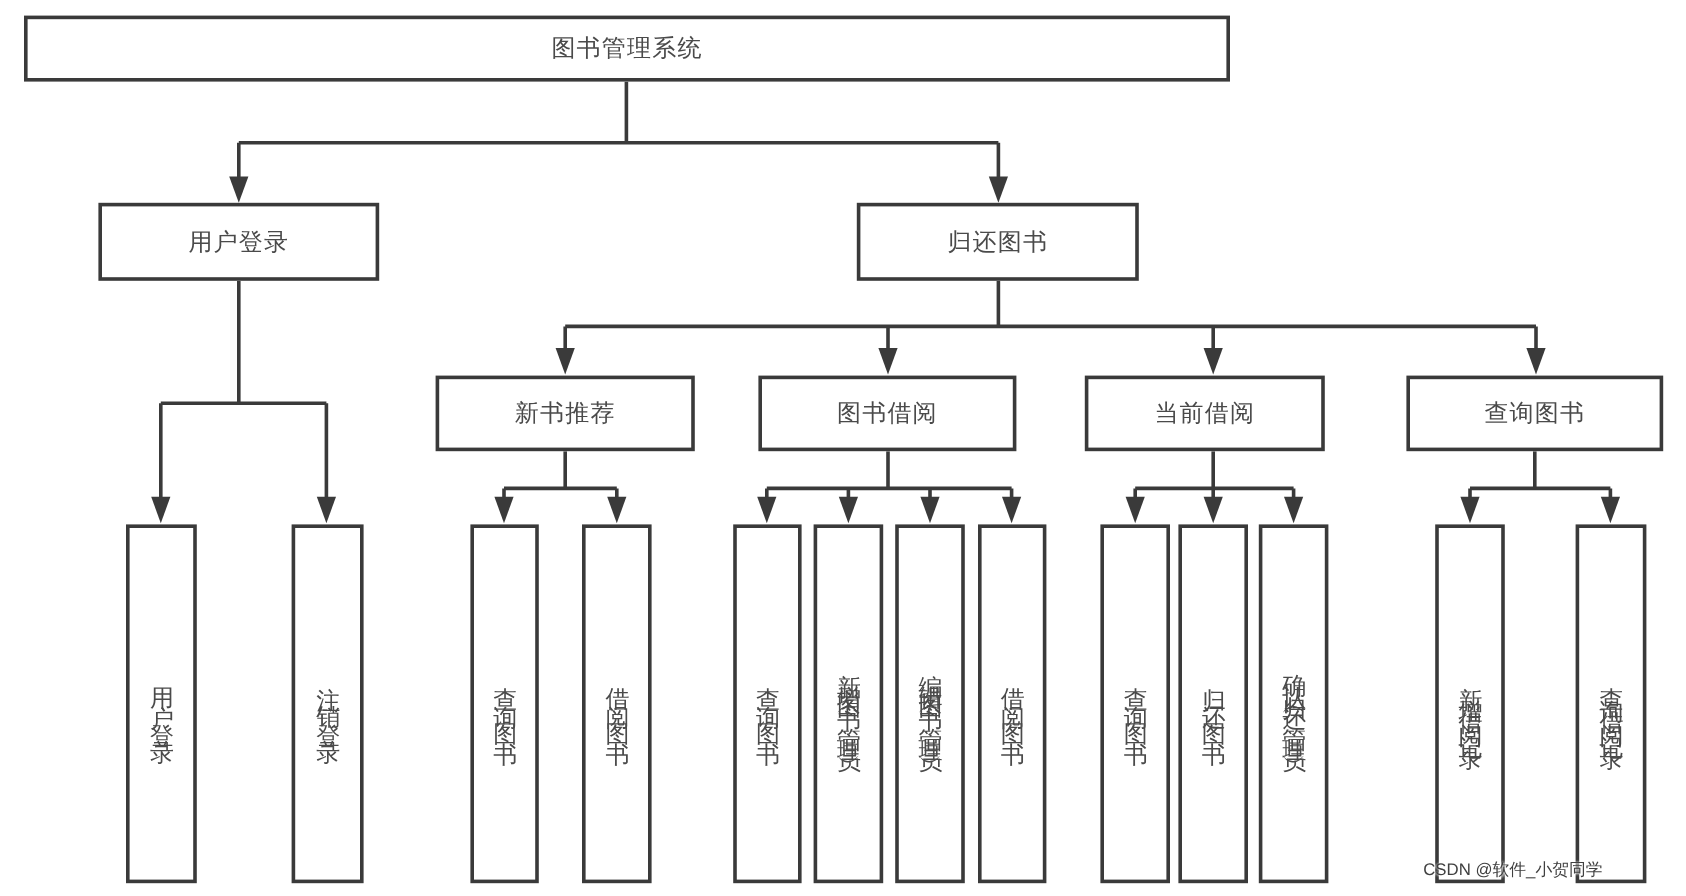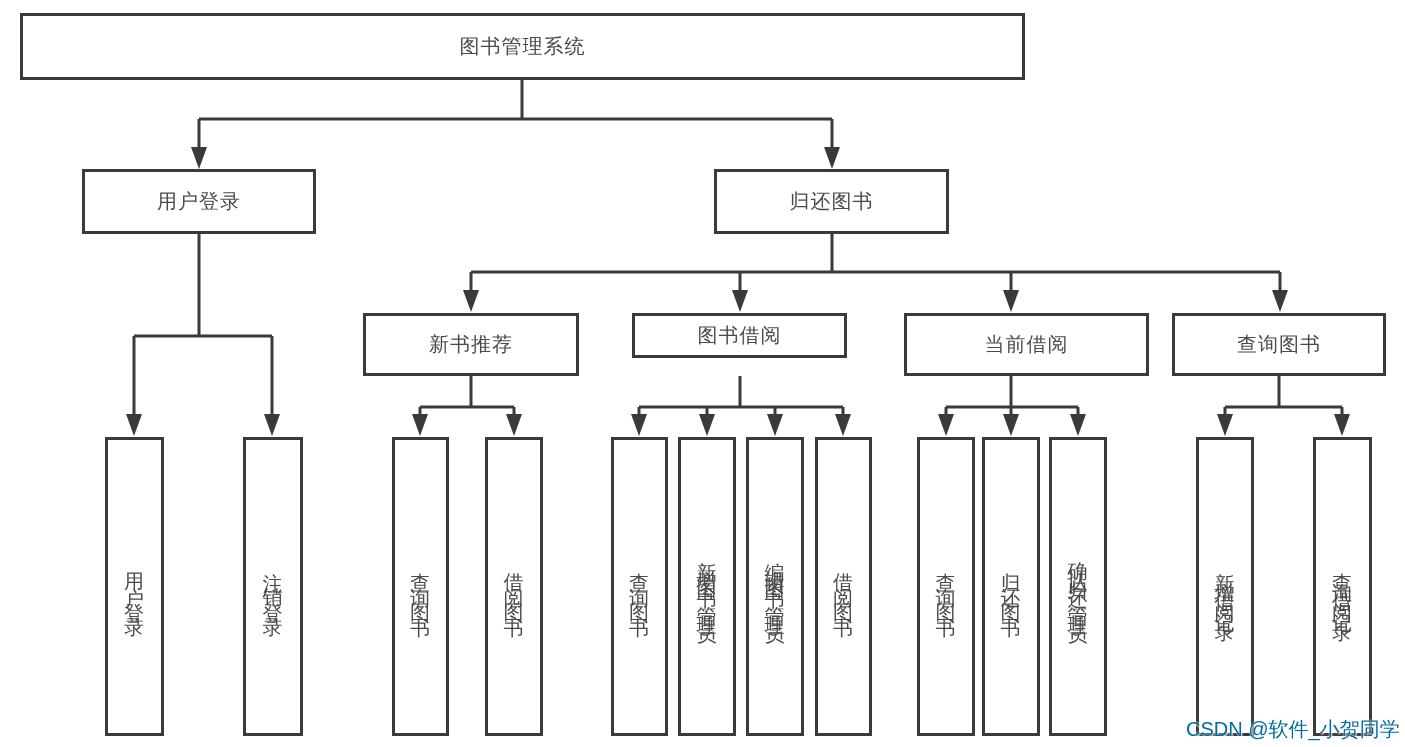--- a/index.html
+++ b/index.html
@@ -43,22 +43,22 @@
     line-height: 1;
     color: #4a4a4a;
   }
   .ls4 { letter-spacing: 15px; }
   .ls6 { letter-spacing: 10px; }
   .ls9 { letter-spacing: 9px; }
   .watermark {
     position: absolute;
     left: 1186px;
     top: 716px;
-    font-size: 20px;
-    color: #0369a1;
+    font-size: 14px;
+    color: #404040;
     text-shadow: 0 0 2px #ffffff, 1px 1px 2px #ffffff;
     white-space: nowrap;
     z-index: 5;
   }
 </style>
 </head>
 <body>
 
 <div class="canvas">
 
@@ -95,28 +95,28 @@
       <polygon points="767,414 783,414 775,436"></polygon>
       <polygon points="835,414 851,414 843,436"></polygon>
       <polygon points="938,414 954,414 946,436"></polygon>
       <polygon points="1003,414 1019,414 1011,436"></polygon>
       <polygon points="1070,414 1086,414 1078,436"></polygon>
       <polygon points="1217,414 1233,414 1225,436"></polygon>
       <polygon points="1334,414 1350,414 1342,436"></polygon>
     </g>
   </svg>
 
-  <div class="box hbox" style="left:20px; top:13px; width:1005px; height:67px;">图书管理系统</div>
+  <div class="box hbox" style="left:20px; top:13px; width:1005px; height:55px;">图书管理系统</div>
 
   <div class="box hbox" style="left:82px; top:169px; width:234px; height:65px;">用户登录</div>
   <div class="box hbox" style="left:714px; top:169px; width:235px; height:65px;">归还图书</div>
 
   <div class="box hbox" style="left:363px; top:313px; width:216px; height:63px;">新书推荐</div>
-  <div class="box hbox" style="left:632px; top:313px; width:215px; height:45px;">图书借阅</div>
-  <div class="box hbox" style="left:904px; top:313px; width:245px; height:63px;">当前借阅</div>
+  <div class="box hbox" style="left:632px; top:313px; width:215px; height:63px;">图书借阅</div>
+  <div class="box hbox" style="left:904px; top:313px; width:200px; height:63px;">当前借阅</div>
   <div class="box hbox" style="left:1172px; top:313px; width:214px; height:63px;">查询图书</div>
 
   <div class="box vbox" style="left:105px; top:437px; width:59px; height:299px;">
     <span class="vtext ls4">用户登录</span>
   </div>
   <div class="box vbox" style="left:243px; top:437px; width:60px; height:299px;">
     <span class="vtext ls4">注销登录</span>
   </div>
 
   <div class="box vbox" style="left:392px; top:437px; width:57px; height:299px;">

